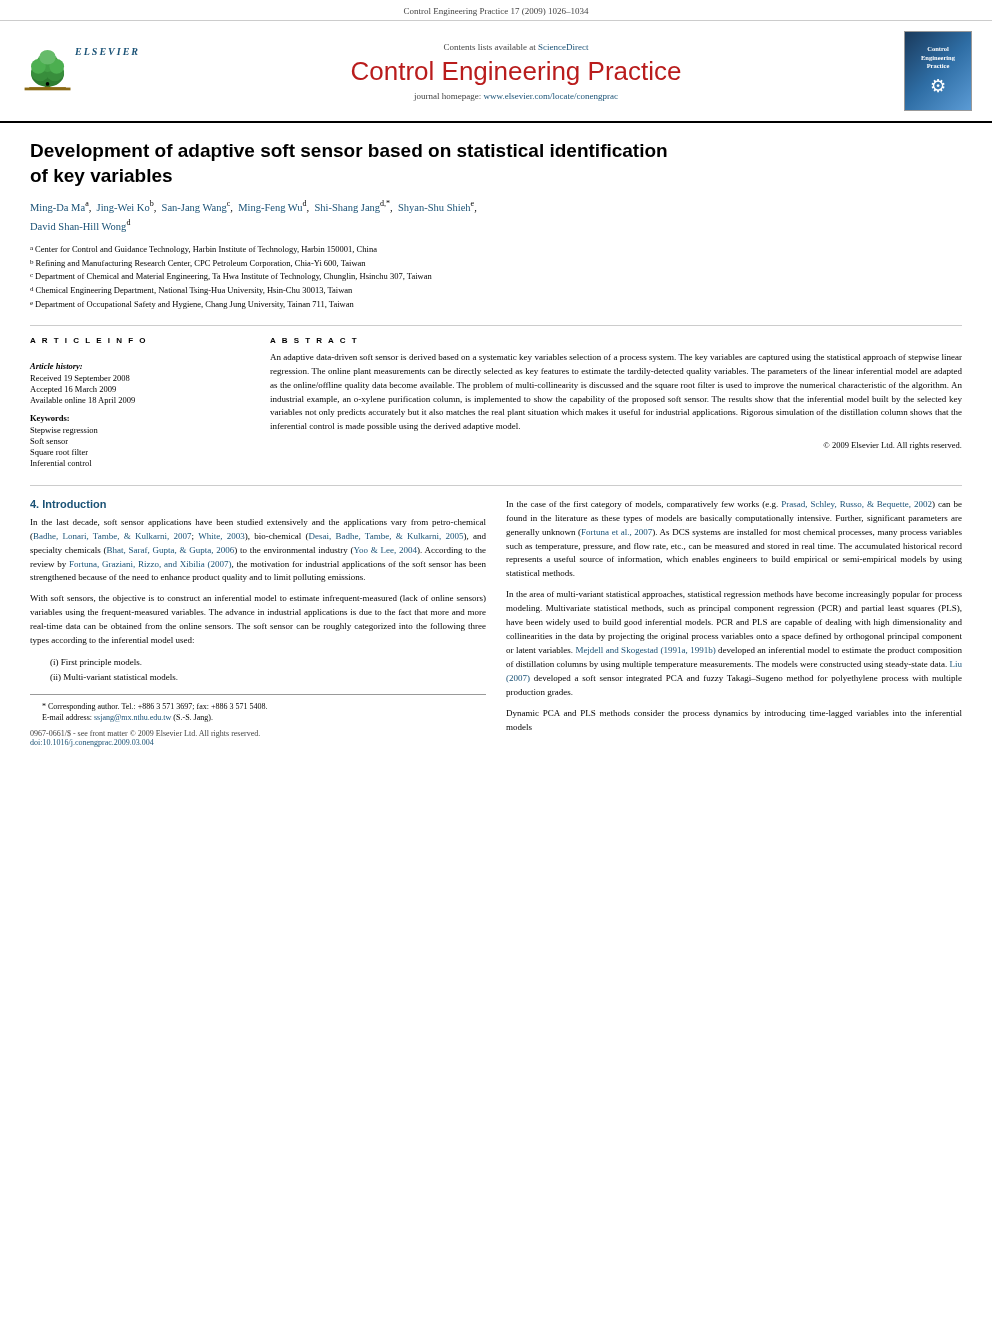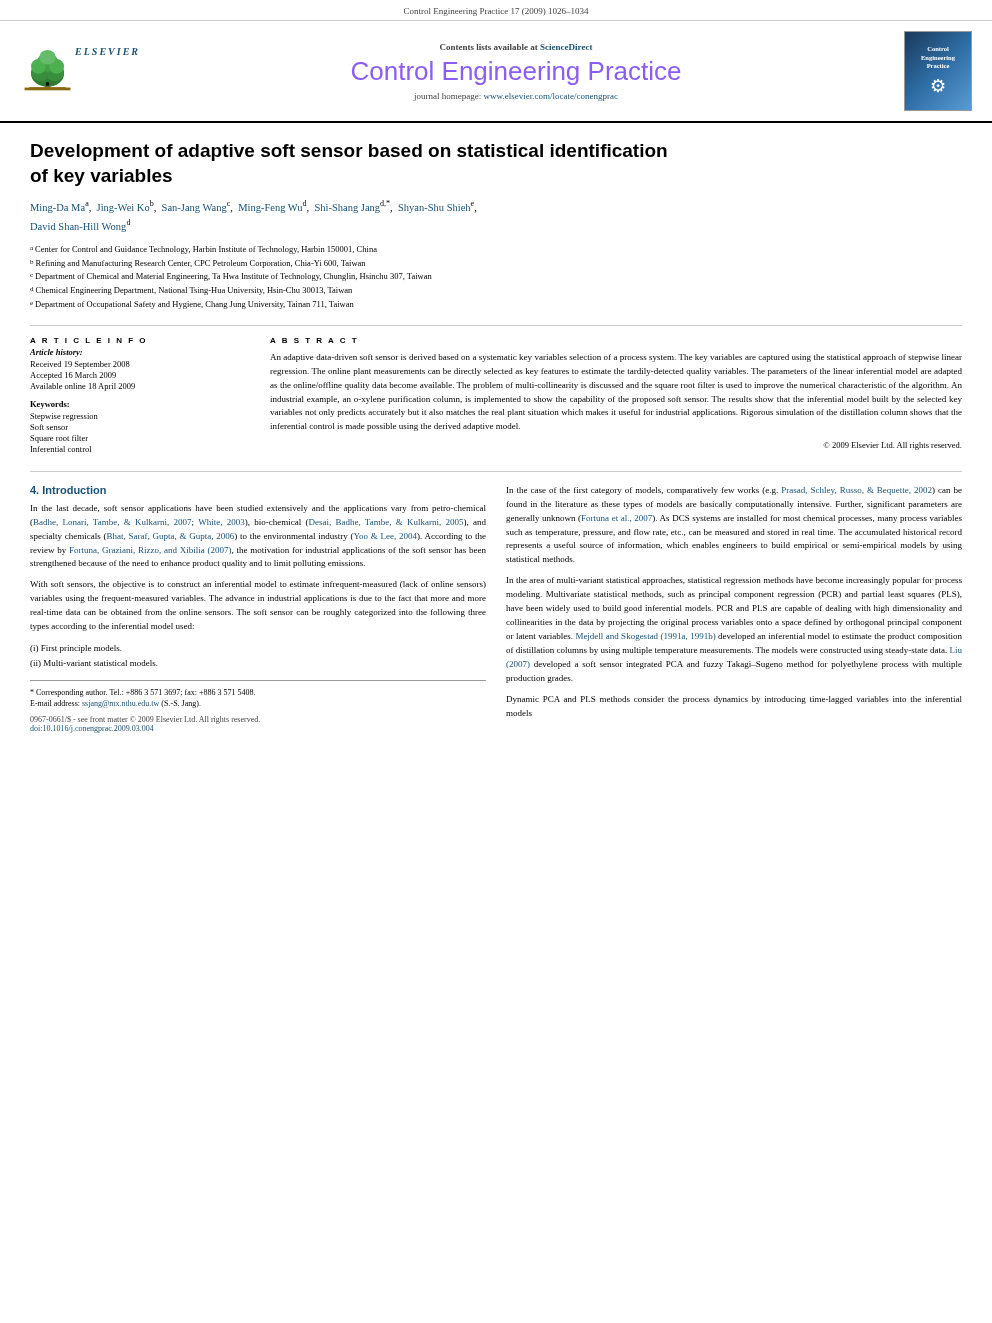--- a/index.html
+++ b/index.html
@@ -50,30 +50,29 @@
       margin-top: 2px;
     }
     .header-center {
       flex: 1;
       text-align: center;
     }
     .sciencedirect-line {
       font-size: 9px;
       color: #444;
       margin-bottom: 0;
-      font-weight: bold;
     }
     .sciencedirect-link {
       color: #1a5276;
       font-size: 9px;
     }
     .journal-title {
       font-size: 26px;
       font-weight: normal;
-      color: #8b5cf6;
+      color: #b91c1c;
       font-family: Arial, sans-serif;
       margin: 4px 0;
     }
     .journal-homepage {
       font-size: 9px;
       color: #444;
       margin-top: 3px;
     }
     .journal-homepage-link {
       color: #1a5276;
@@ -176,21 +175,21 @@
       flex: 1;
     }
 
     
     .section-heading {
       font-size: 8px;
       letter-spacing: 2px;
       text-transform: uppercase;
       font-weight: bold;
       color: #000;
-      margin-bottom: 2px;
+      margin-bottom: 16px;
       font-family: Arial, sans-serif;
     }
     .article-history {
       margin-bottom: 8px;
     }
     .history-label {
       font-size: 8.5px;
       font-style: italic;
       font-weight: bold;
       margin-bottom: 2px;
@@ -263,31 +262,33 @@
       margin-bottom: 7px;
     }
     .body-text .ref-link {
       color: #1a5276;
     }
 
     .list-item-text {
       font-size: 9px;
       line-height: 1.6;
       color: #000;
+      margin-left: 20px;
     }
 
     .footnote-area {
       border-top: 1px solid #999;
       margin-top: 10px;
       padding-top: 6px;
     }
     .footnote-text {
       font-size: 8px;
       line-height: 1.4;
       color: #000;
+      margin-left: 12px;
     }
     .footnote-link {
       color: #1a5276;
       font-size: 8px;
     }
 
     .issn-line {
       font-size: 8px;
       color: #444;
       margin-top: 6px;

